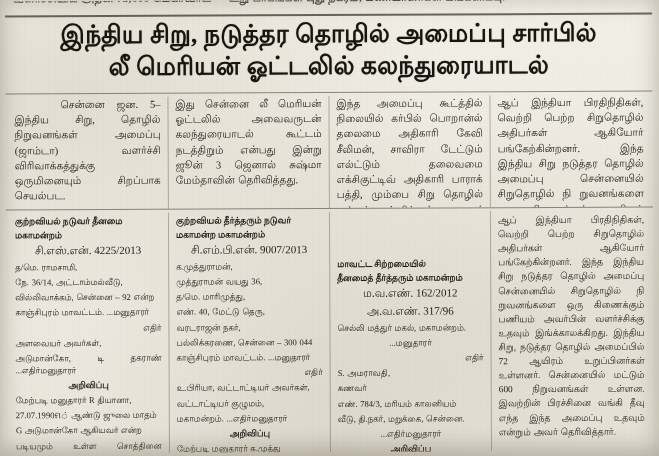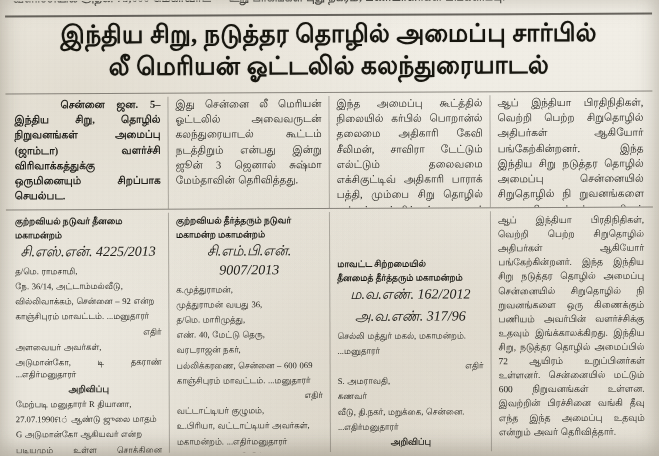--- a/index.html
+++ b/index.html
@@ -98,21 +98,21 @@
     padding: 0 7px;
     font-size: 10.5px;
     line-height: 1.45;
     color: #22211c;
     text-align: justify;
     word-spacing: 1px;
     overflow: hidden;
     border-right: 1px solid rgba(60,58,52,0.35);
   }
   .story .col:last-child { border-right: none; }
-  .story .col.first { text-indent: 46px; font-weight: bold; }
+  .story .col.first { text-indent: 46px; }
 
   
   .notices {
     position: absolute;
     left: 8px;
     right: 8px;
     top: 212px;
     bottom: 4px;
     display: flex;
   }
@@ -129,32 +129,31 @@
   .notice .ntitle {
     text-align: left;
     font-weight: 700;
     font-size: 9px;
     line-height: 1.34;
     margin-bottom: 2px;
     color: #1a1914;
   }
   .notice .nsub {
     text-align: center;
-    font-size: 14px;
+    font-size: 11px;
     line-height: 1.34;
     margin-bottom: 3px;
-    font-style: italic;
   }
   .notice .nbody {
     text-align: justify;
     word-spacing: 0.5px;
   }
   .notice .nbody p { margin: 0 0 3px 0; }
   .notice .center { text-align: right; }
-  .notice .right { text-align: left; }
+  .notice .right { text-align: center; }
   .notice .sig {
     text-align: center;
     font-weight: 700;
     font-size: 8.8px;
     margin: 3px 0 2px 0;
   }
   .notice .block4 {
     font-size: 9.4px;
     line-height: 1.5;
     text-align: justify;
@@ -230,25 +229,25 @@
     <div class="notice">
       <div class="ntitle">குற்றவியல் தீர்த்தரும் நடுவர்</div>
       <div class="ntitle">மகாமன்ற மகாமன்றம்</div>
       <div class="nsub">சி.எம்.பி.என். 9007/2013</div>
       <div class="nbody">
         <p>க.முத்துராமன்,</p>
         <p>முத்துராமன் வயது 36,</p>
         <p>த/மெ. மாரிமுத்து,</p>
         <p>எண். 40, மேட்டு தெரு,</p>
         <p>வரடராஜன் நகர்,</p>
-        <p>பல்லிக்கரணை, சென்னை – 600 069</p>
+        <p>பல்லிக்கரணை, சென்னை – 300 044</p>
         <p>காஞ்சிபுரம் மாவட்டம். ...மனுதாரர்</p>
         <p class="center">எதிர்</p>
+        <p>உ.பிரியா, வட்டாட்டியர் அவர்கள்,</p>
         <p>வட்டாட்டியர் குழுமம்,</p>
-        <p>உ.பிரியா, வட்டாட்டியர் அவர்கள்,</p>
         <p>மகாமன்றம். ...எதிர்மனுதாரர்</p>
       </div>
       <div class="sig">அறிவிப்பு</div>
       <div class="nbody">
         <p>மேற்படி மனுதாரர் க.முத்து</p>
 
       </div>
     </div>
 
     <div class="notice">
@@ -256,20 +255,21 @@
       <div class="ntitle">மாவட்ட சிற்றமையில்</div>
       <div class="ntitle">தீனமைத் தீர்த்தரும் மகாமன்றம்</div>
       <div class="nsub">ம.வ.எண். 162/2012</div>
       <div class="nsub">அ.வ.எண். 317/96</div>
       <div class="nbody">
         <p>செல்லி மத்துர் மகல், மகாமன்றம்.</p>
         <p class="right">...மனுதாரர்</p>
         <p class="center">எதிர்</p>
         <p>S. அமராவதி,</p>
         <p>கணவர்</p>
+        <p>எண். 784/3, மரியம் காலனியம்</p>
         <p>வீடு, தி.நகர், மறுக்கை, சென்னை.</p>
         <p class="right">...எதிர்மனுதாரர்</p>
       </div>
       <div class="sig">அறிவிப்பு</div>
       <div class="nbody">
         <p>மேற்படி எதிர்மனுதாரர் அவர்கள்</p>
       </div>
     </div>
 
     <div class="notice">

